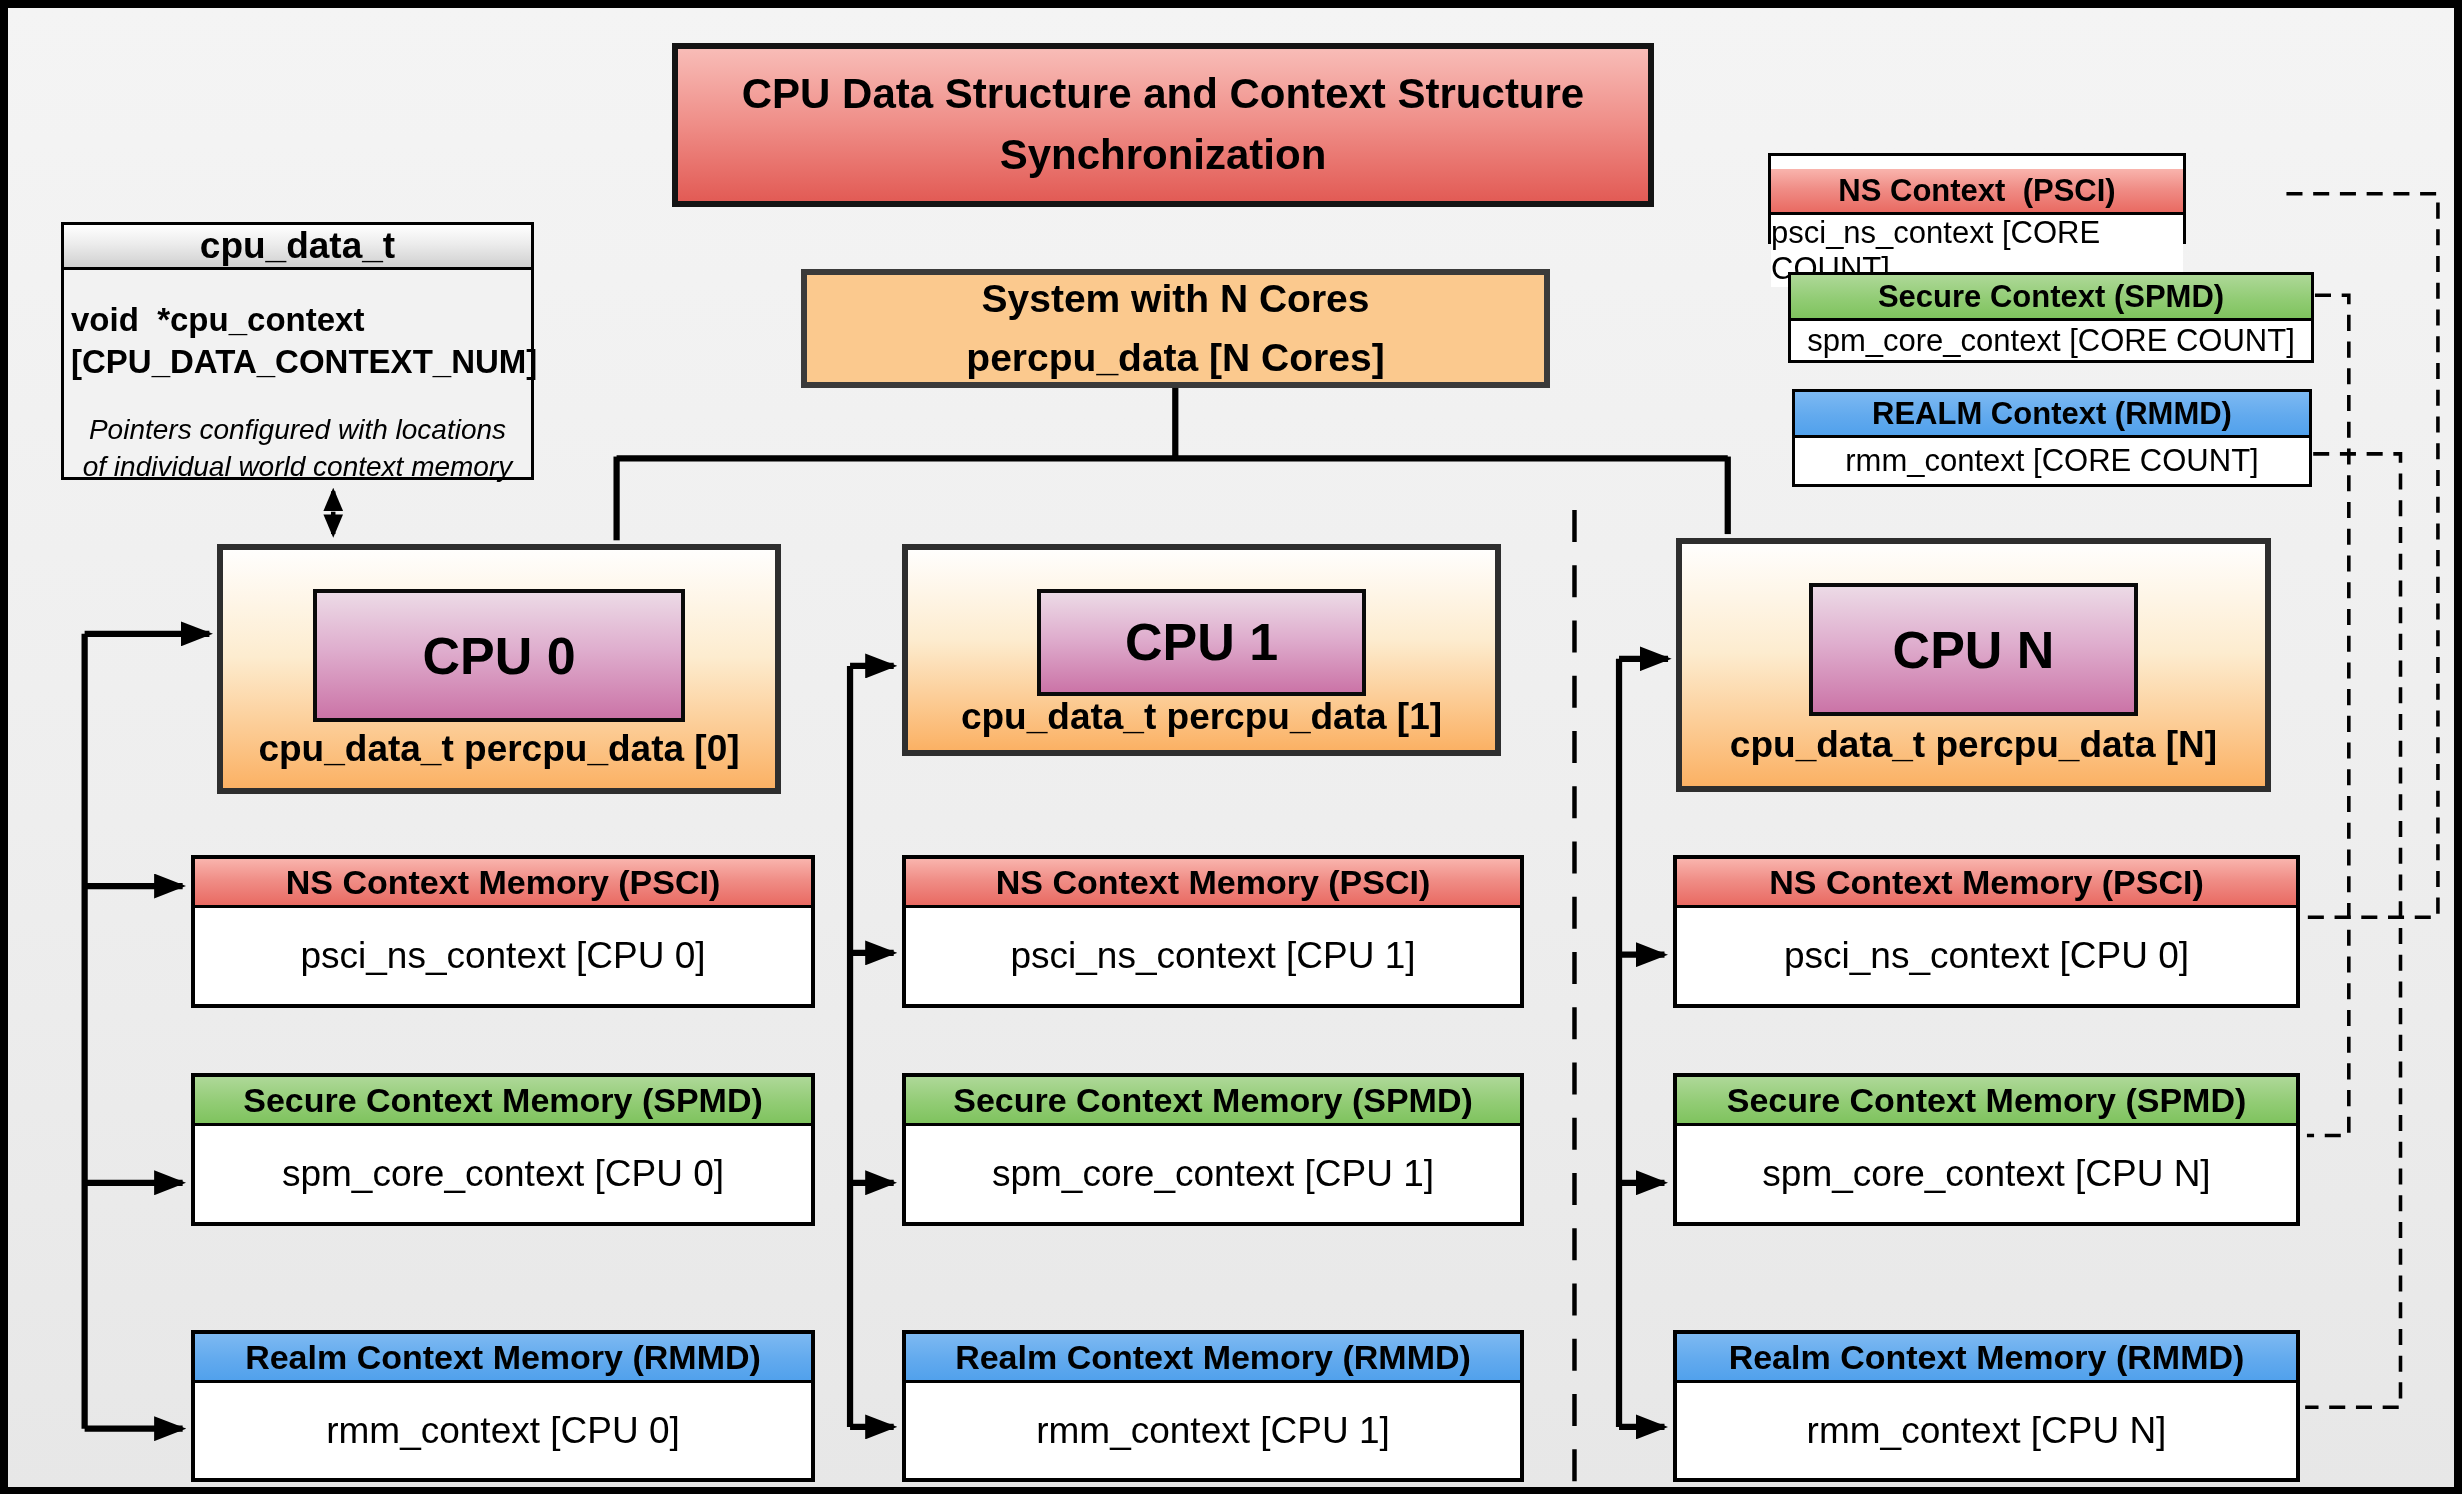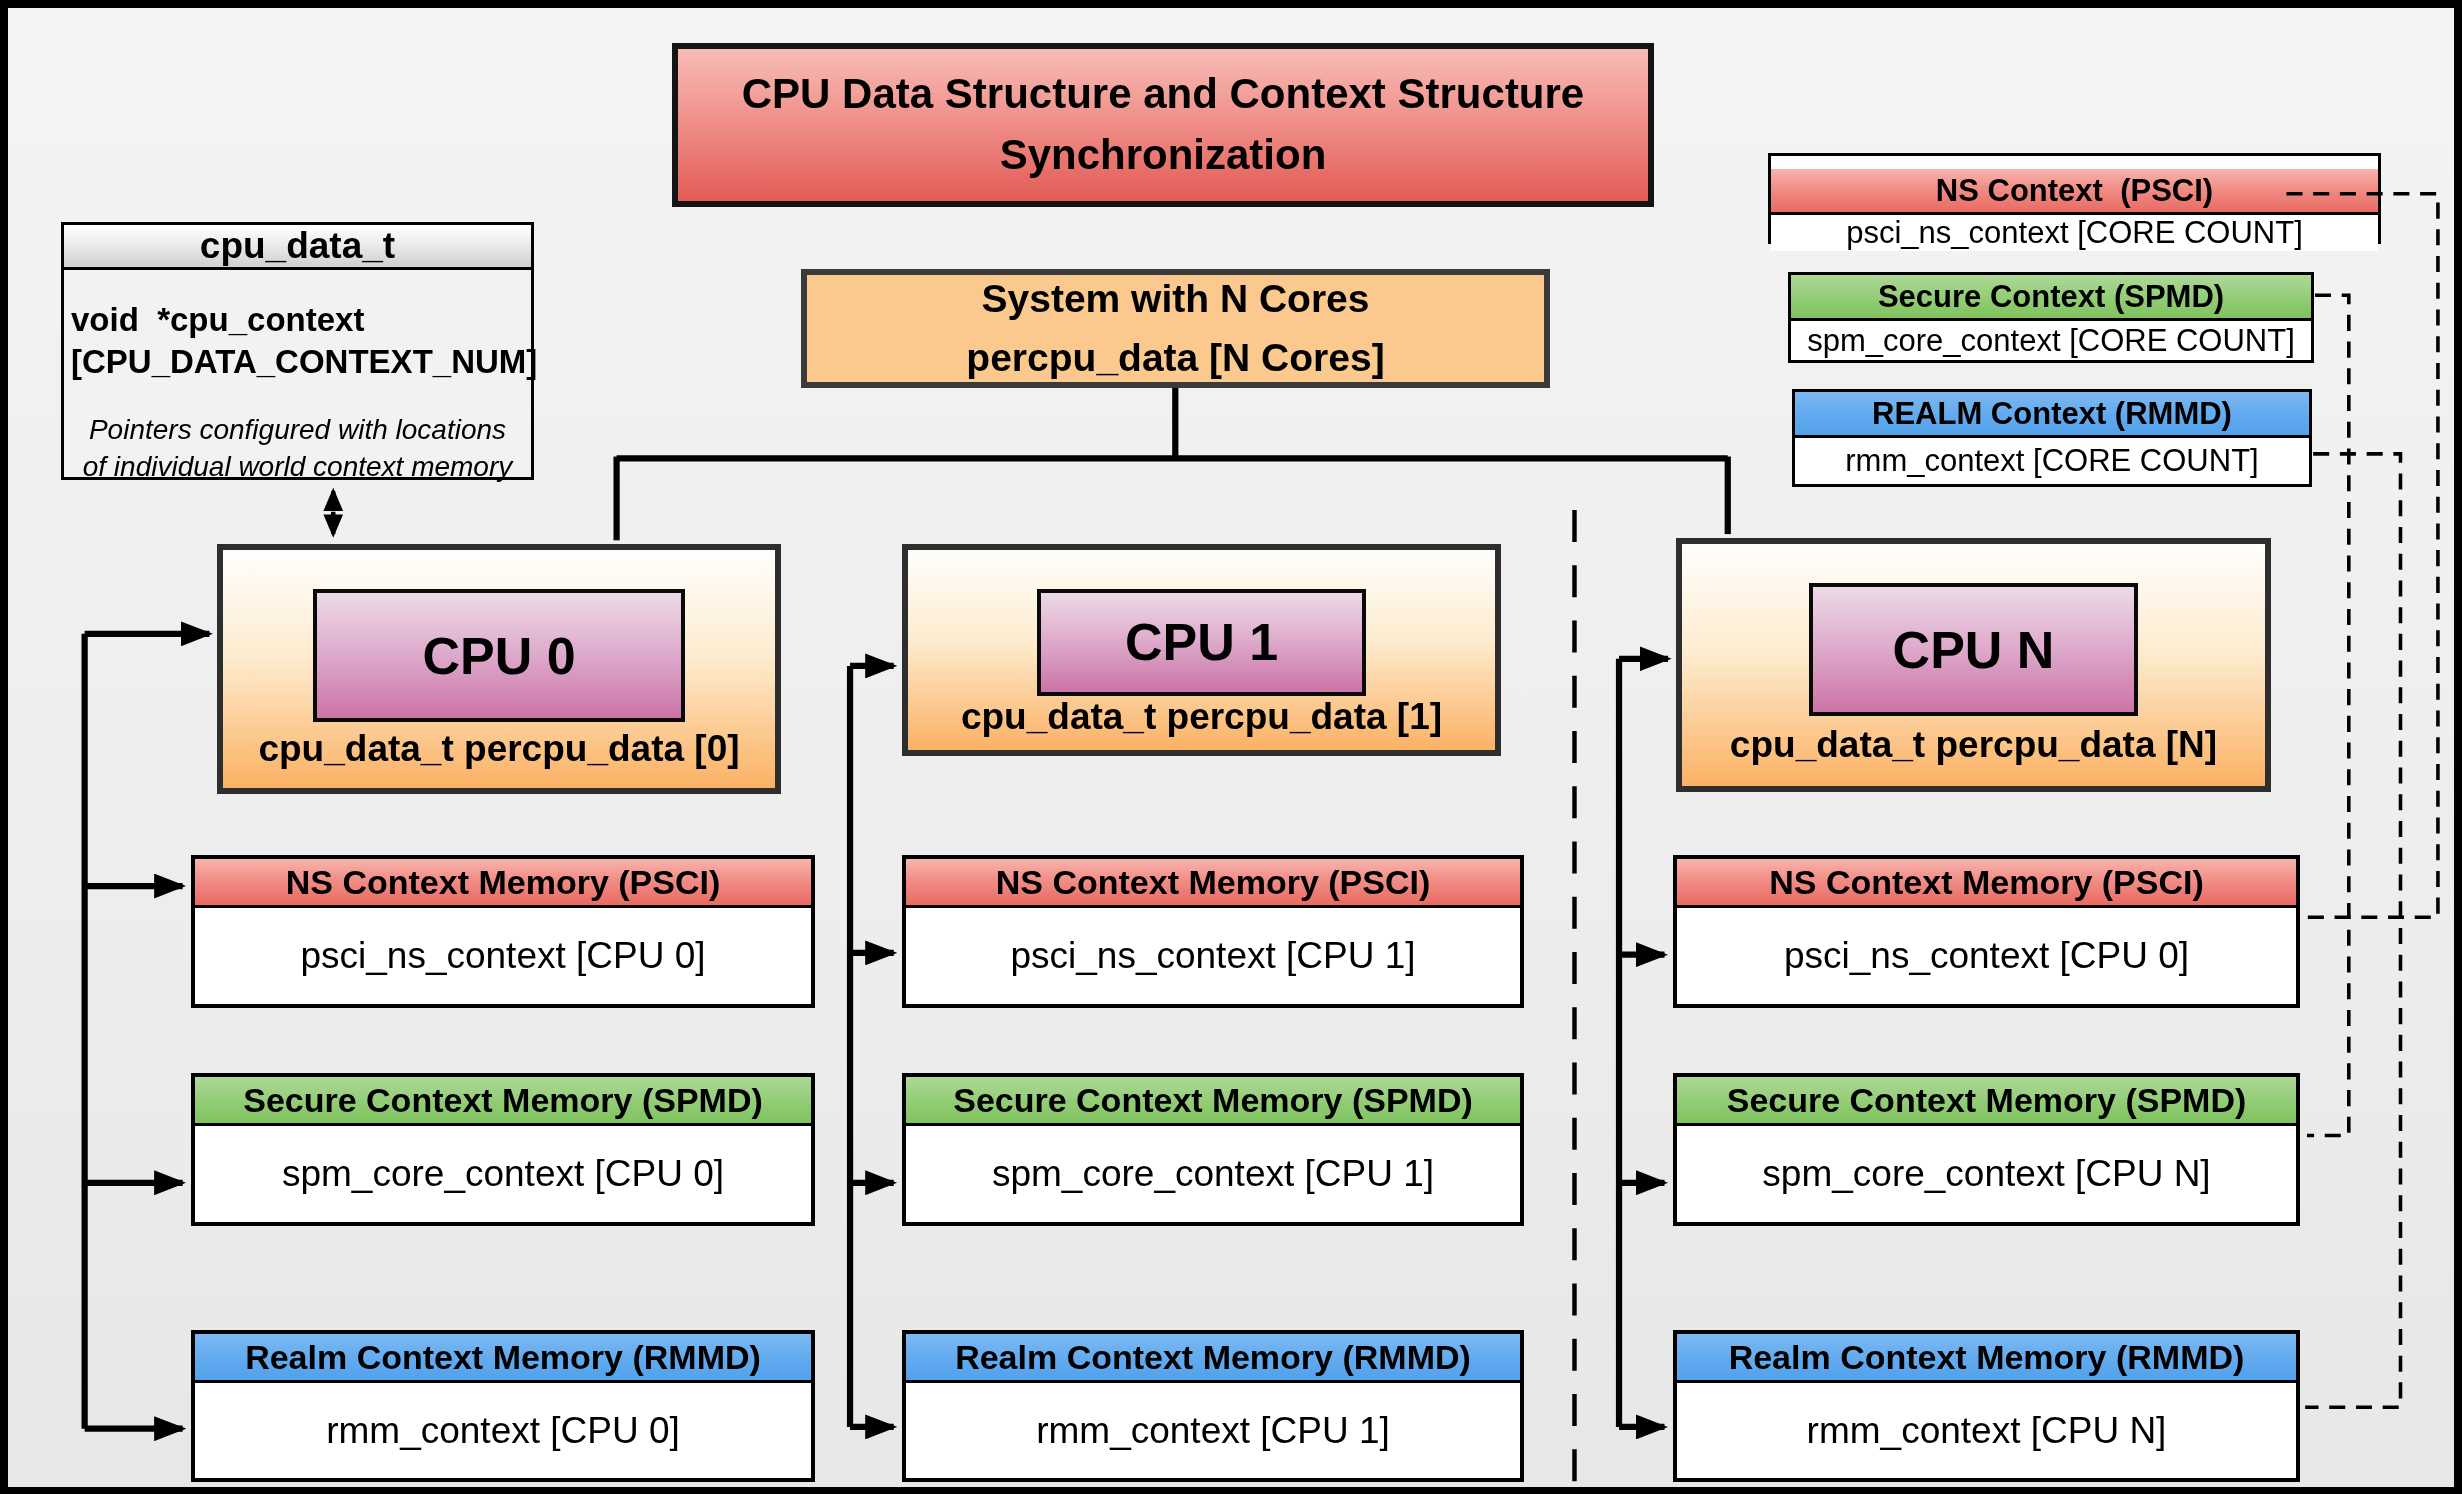--- a/index.html
+++ b/index.html
@@ -91,21 +91,21 @@
     </div>
   </div>
 
   <div class="abs system-box" style="left:793px;top:261px;width:749px;height:119px;">
     <div>
       <div>System with N Cores</div>
       <div>percpu_data [N Cores]</div>
     </div>
   </div>
 
-  <div class="abs ctx-box legend" style="left:1760px;top:145px;width:613px;height:91px;">
+  <div class="abs ctx-box legend" style="left:1760px;top:145px;width:418px;height:91px;">
     <div class="ctx-header hdr-ns prewrap">NS Context  (PSCI)</div>
     <div class="ctx-body">psci_ns_context [CORE COUNT]</div>
   </div>
   <div class="abs ctx-box legend" style="left:1780px;top:264px;width:526px;height:91px;">
     <div class="ctx-header hdr-sec">Secure Context (SPMD)</div>
     <div class="ctx-body">spm_core_context [CORE COUNT]</div>
   </div>
   <div class="abs ctx-box legend" style="left:1784px;top:381px;width:520px;height:98px;">
     <div class="ctx-header hdr-realm">REALM Context (RMMD)</div>
     <div class="ctx-body">rmm_context [CORE COUNT]</div>

